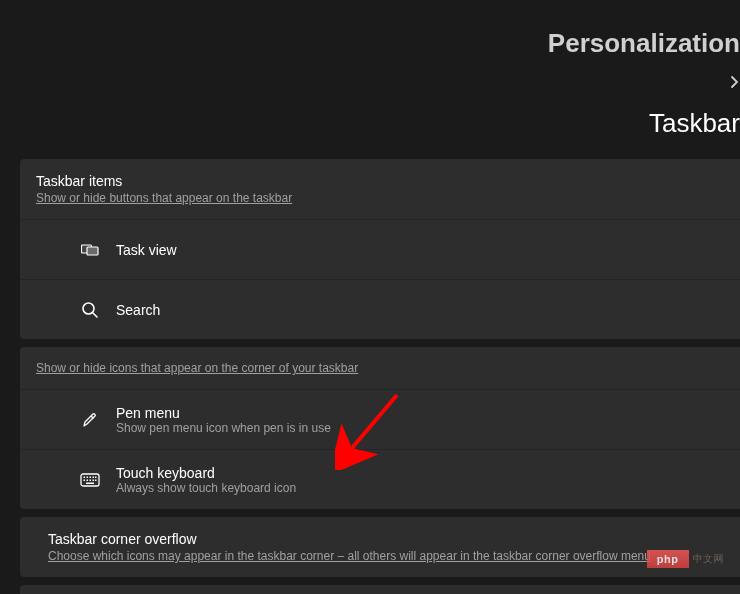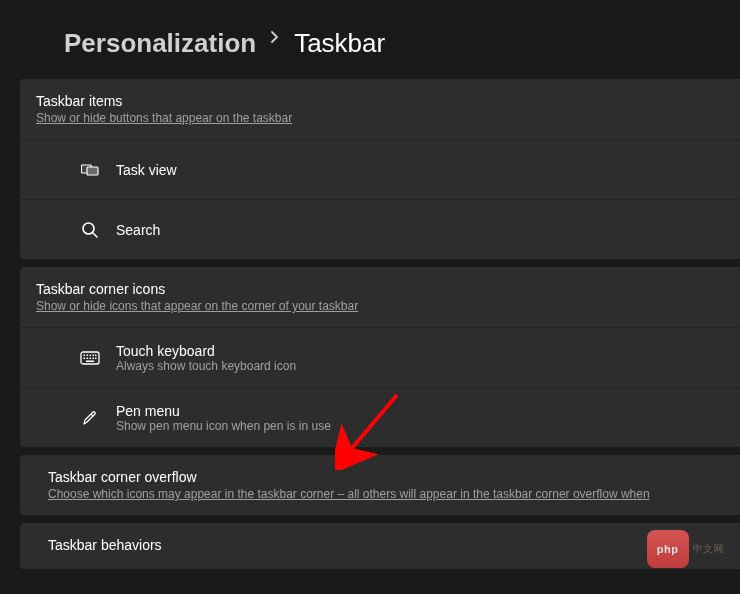--- a/index.html
+++ b/index.html
@@ -7,23 +7,24 @@
       width: 740px;
       height: 594px;
       background: #1a1a1a;
       font-family: "Segoe UI", -apple-system, sans-serif;
       color: #ffffff;
       overflow: hidden;
       position: relative;
     }
     .breadcrumb {
       display: flex;
-      align-items: flex-start;
+      align-items: flex-end;
       padding: 28px 0 20px 64px;
       gap: 14px;
+      flex-direction: column;
     }
     .breadcrumb-parent {
       font-size: 26px;
       font-weight: 600;
       color: #d0d0d0;
     }
     .breadcrumb-sep {
       font-size: 18px;
       color: #d0d0d0;
     }
@@ -99,22 +100,22 @@
       display: flex;
       align-items: center;
       gap: 4px;
       opacity: 0.85;
     }
     .watermark-badge {
       background: linear-gradient(180deg, #f05a5a, #d94040);
       color: #fff;
       font-size: 11px;
       font-weight: 600;
-      padding: 13px 10px;
-      border-radius: 8px;
+      padding: 3px 10px;
+      border-radius: 0;
       letter-spacing: 0.5px;
     }
     .watermark-text {
       font-size: 10px;
       color: #7a6a5a;
       letter-spacing: 0.5px;
       text-align: right;
     }
   </style>
 </head>
@@ -154,22 +155,33 @@
         </svg>
     </span>
     <div class="row-text">
       <div class="row-label">Search</div>
     </div>
   </div>
 </div>
 
 <div class="section" style="margin-top:8px">
   <div class="section-header">
-    <div class="section-title">Taskbar corner icons</div>
     <div class="section-desc">Show or hide icons that appear on the corner of your taskbar</div>
+  </div>
+  <div class="section-row">
+    <span class="row-icon">
+      <svg width="18" height="18" viewBox="0 0 18 18">
+          <path d="M3 15 L4 11 L12 3 C13 2 15 4 14 5 L6 13 Z" stroke="#ffffff" stroke-width="1.3" fill="none" stroke-linejoin="round"></path>
+          <line x1="10" y1="5" x2="12.5" y2="7.5" stroke="#ffffff" stroke-width="1.3"></line>
+        </svg>
+    </span>
+    <div class="row-text">
+      <div class="row-label">Pen menu</div>
+      <div class="row-desc">Show pen menu icon when pen is in use</div>
+    </div>
   </div>
   <div class="section-row">
     <span class="row-icon">
       <svg width="20" height="14" viewBox="0 0 20 14">
           <rect x="1" y="1" width="18" height="12" rx="2" stroke="#ffffff" stroke-width="1.3" fill="none"></rect>
           <rect x="3.5" y="3.5" width="1.5" height="1.5" fill="#ffffff"></rect>
           <rect x="6.5" y="3.5" width="1.5" height="1.5" fill="#ffffff"></rect>
           <rect x="9.5" y="3.5" width="1.5" height="1.5" fill="#ffffff"></rect>
           <rect x="12.5" y="3.5" width="1.5" height="1.5" fill="#ffffff"></rect>
           <rect x="15" y="3.5" width="1.5" height="1.5" fill="#ffffff"></rect>
@@ -179,37 +191,25 @@
           <rect x="12.5" y="6.5" width="1.5" height="1.5" fill="#ffffff"></rect>
           <rect x="15" y="6.5" width="1.5" height="1.5" fill="#ffffff"></rect>
           <rect x="6" y="9.5" width="8" height="1.5" fill="#ffffff"></rect>
         </svg>
     </span>
     <div class="row-text">
       <div class="row-label">Touch keyboard</div>
       <div class="row-desc">Always show touch keyboard icon</div>
     </div>
   </div>
-  <div class="section-row">
-    <span class="row-icon">
-      <svg width="18" height="18" viewBox="0 0 18 18">
-          <path d="M3 15 L4 11 L12 3 C13 2 15 4 14 5 L6 13 Z" stroke="#ffffff" stroke-width="1.3" fill="none" stroke-linejoin="round"></path>
-          <line x1="10" y1="5" x2="12.5" y2="7.5" stroke="#ffffff" stroke-width="1.3"></line>
-        </svg>
-    </span>
-    <div class="row-text">
-      <div class="row-label">Pen menu</div>
-      <div class="row-desc">Show pen menu icon when pen is in use</div>
-    </div>
-  </div>
 </div>
 
 <div class="standalone-section">
   <div class="section-title">Taskbar corner overflow</div>
-  <div class="section-desc">Choose which icons may appear in the taskbar corner – all others will appear in the taskbar corner overflow when</div>
+  <div class="section-desc">Choose which icons may appear in the taskbar corner – all others will appear in the taskbar corner overflow menu</div>
 </div>
 
 <div class="standalone-section">
   <div class="section-title">Taskbar behaviors</div>
 </div>
 
 <svg class="arrow-annotation" width="80" height="80">
   <defs>
     <marker id="ah" markerWidth="12" markerHeight="12" refX="3" refY="6" orient="auto">
       <path d="M0,0 L12,6 L0,12 L3,6 Z" fill="#ff0000"></path>

